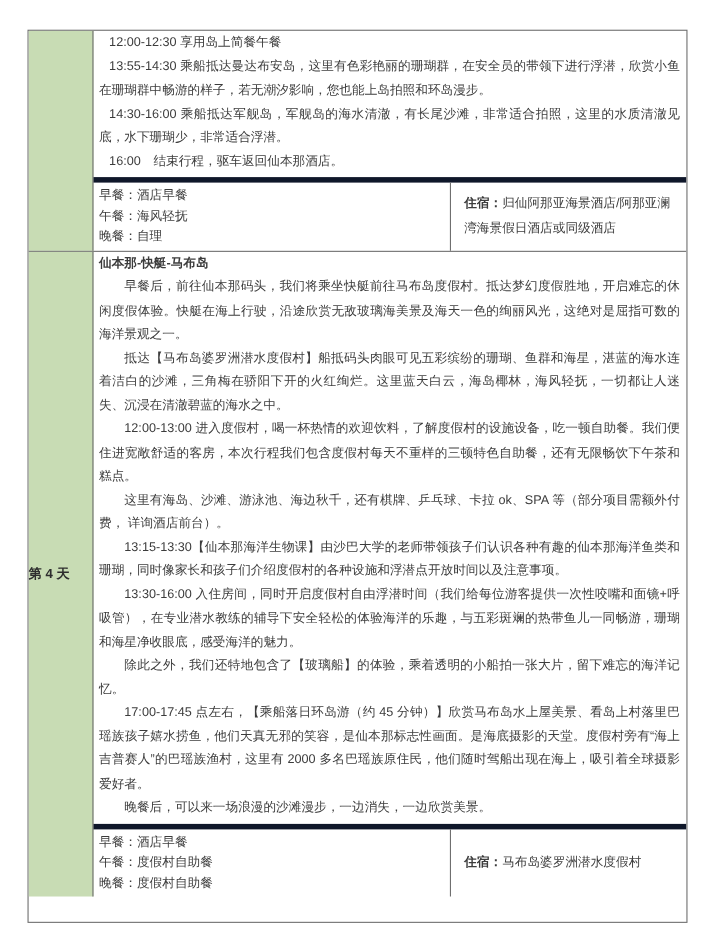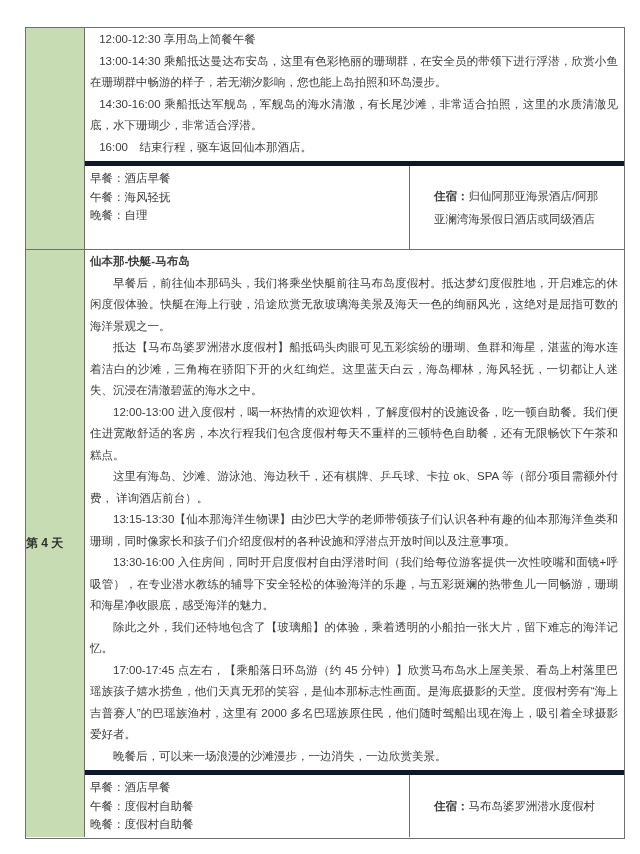--- a/index.html
+++ b/index.html
@@ -42,37 +42,37 @@
   .ind1 { text-indent: 0.8em; }
   .meals-row { border-top: 5px solid #0f172a; display: flex; flex-direction: row; }
   .meals-cell { flex: 1; min-width: 0; padding: 3px 4px 3px 5px; }
   .meal-line { margin: 0; font-size: 11.5px; line-height: 18.5px; }
   .lodging-cell {
     width: 215px; flex: 0 0 215px;
     border-left: 1px solid #6f6f6f;
     display: flex; align-items: center;
     padding: 3px 6px 3px 8px;
   }
-  .lodging-text { margin: 16px; font-size: 11.5px; line-height: 22.5px; text-align: left; }
+  .lodging-text { margin: 4px; font-size: 11.5px; line-height: 22.5px; text-align: left; }
   .b { font-weight: bold; }
 </style>
 </head>
 <body>
 
 <div class="page">
   <div class="itinerary-table">
 
     <section class="day-row">
       <div class="day-cell">
         <span class="day-label"></span>
       </div>
       <div class="content-cell">
         <div class="itin">
           <p class="para ind1">12:00-12:30 享用岛上简餐午餐</p>
-          <p class="para ind1">13:00-14:30 乘船抵达曼达布安岛，这里有色彩艳丽的珊瑚群，在安全员的带领下进行浮潜，欣赏小鱼在珊瑚群中畅游的样子，若无潮汐影响，您也能上岛拍照和环岛漫步。</p>
+          <p class="para ind1">13:55-14:30 乘船抵达曼达布安岛，这里有色彩艳丽的珊瑚群，在安全员的带领下进行浮潜，欣赏小鱼在珊瑚群中畅游的样子，若无潮汐影响，您也能上岛拍照和环岛漫步。</p>
           <p class="para ind1">14:30-16:00 乘船抵达军舰岛，军舰岛的海水清澈，有长尾沙滩，非常适合拍照，这里的水质清澈见底，水下珊瑚少，非常适合浮潜。</p>
           <p class="para ind1">16:00　结束行程，驱车返回仙本那酒店。</p>
         </div>
         <div class="meals-row">
           <div class="meals-cell">
             <p class="meal-line">早餐：酒店早餐</p>
             <p class="meal-line">午餐：海风轻抚</p>
             <p class="meal-line">晚餐：自理</p>
           </div>
           <div class="lodging-cell">

